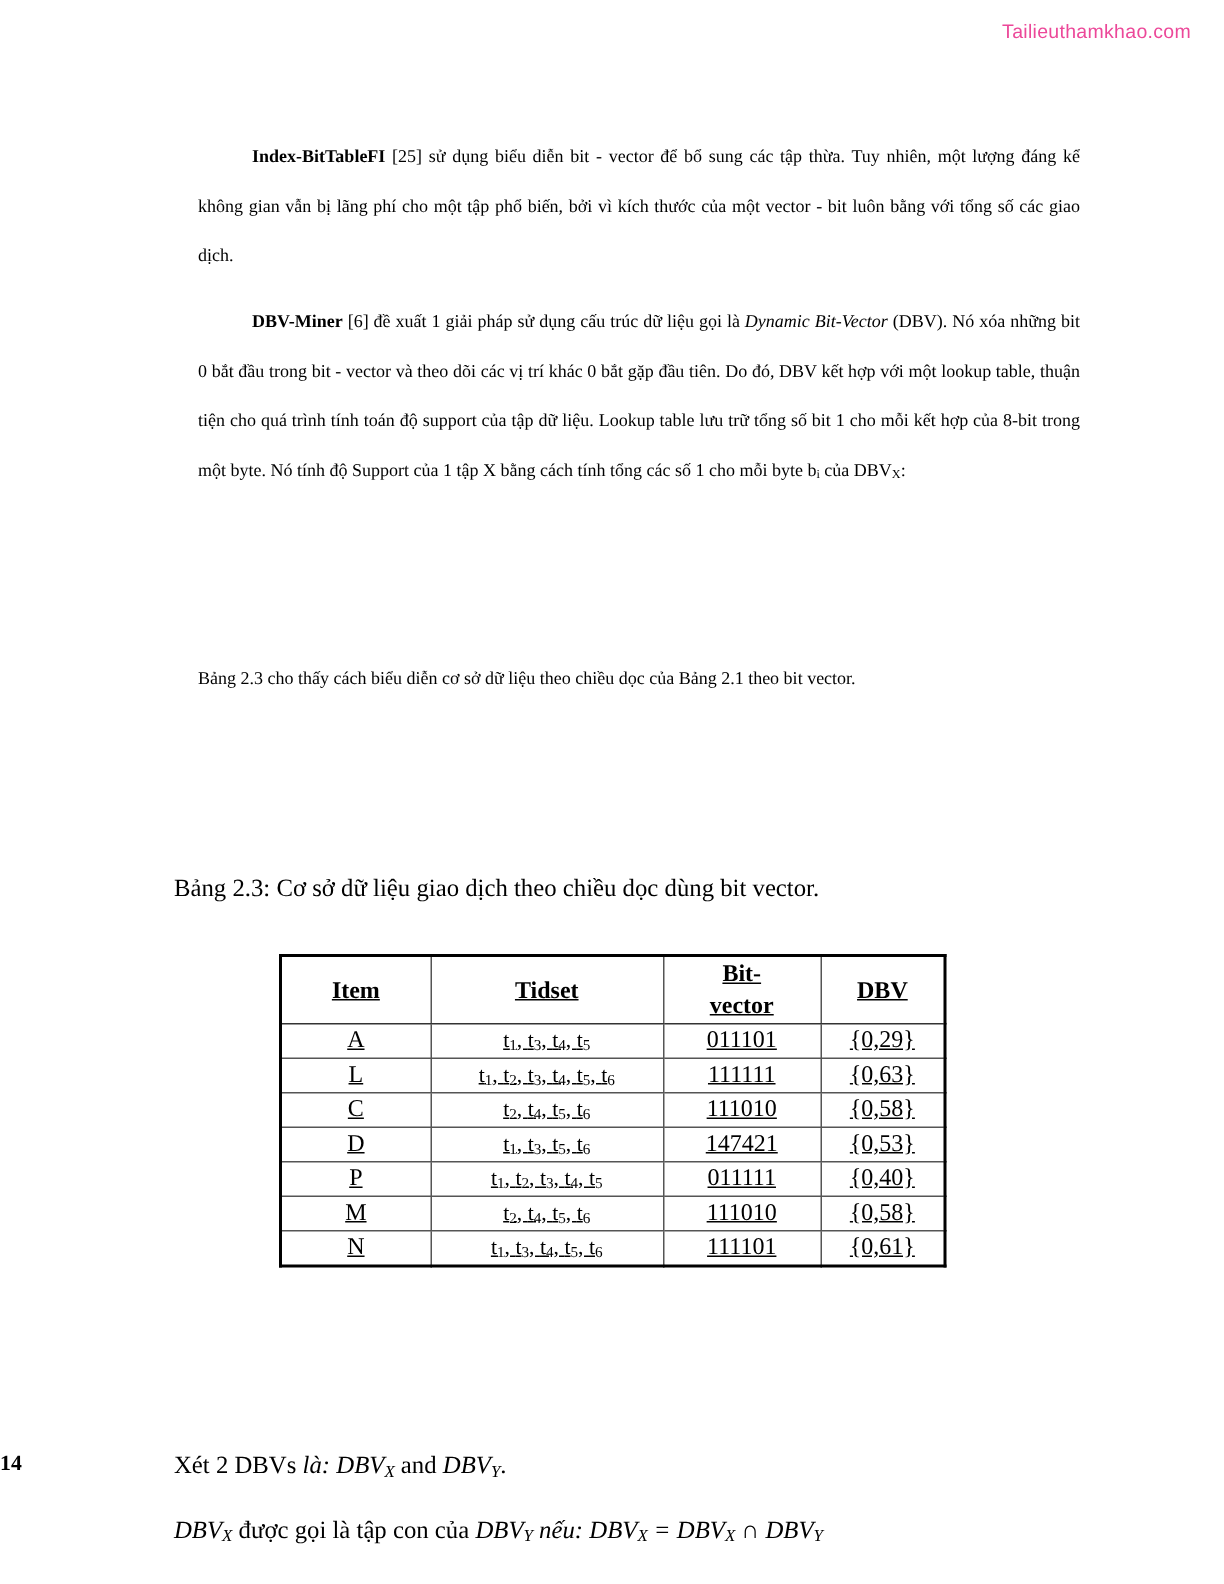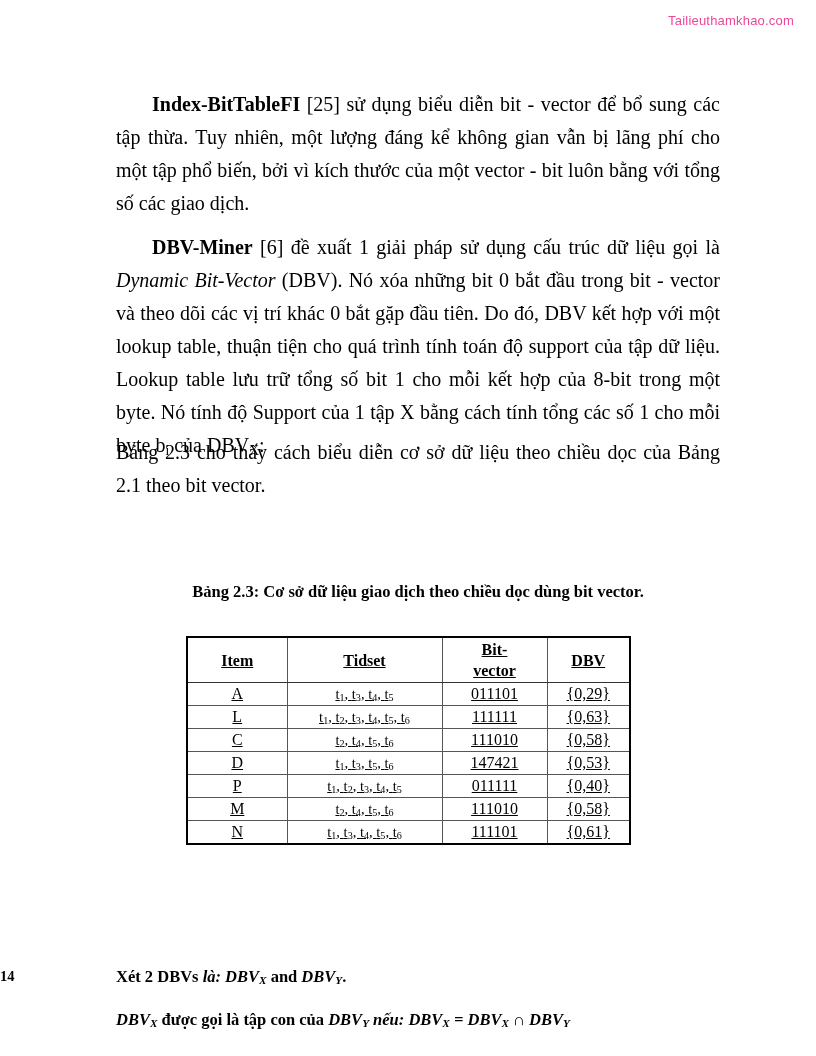--- a/index.html
+++ b/index.html
@@ -37,22 +37,22 @@
 
   
   .content {
     position: absolute;
     left: 116px;
     top: 88px;
     width: 604px;
   }
 
   p.body {
-    margin: 0 0 0 0;
-    font-size: 20px;
+    margin: 0 0 0 16px;
+    font-size: 12px;
     line-height: 33px;
     text-align: justify;
     text-justify: inter-word;
   }
   p.body.indent {
     text-indent: 36px;
   }
   p.gap-top { margin-top: 11px; }
 
   .b { font-weight: bold; }
@@ -100,22 +100,21 @@
   }
   .formula .sum-lim sub { font-size: 0.75em; }
   .formula .lookup { margin-left: 14px; }
 
   
   .caption {
     position: absolute;
     left: 0;
     top: 492px;
     width: 604px;
-    text-align: center;
-    font-weight: bold;
+    font-weight: normal;
     font-size: 16.5px;
     line-height: 24px;
   }
 
   
   .tbl-wrap {
     position: absolute;
     left: 70px;
     top: 548px;
     width: 443px;
@@ -158,21 +157,20 @@
     position: absolute;
     left: 0;
     top: 770px;
     width: 604px;
   }
   .defs {
     position: absolute;
     left: 0;
     top: 872px;
     width: 604px;
-    font-weight: bold;
   }
   .defs p { margin: 0; font-size: 16.5px; line-height: 33px; }
   .defs .line2 { margin-top: 10px; }
 
   
   .page-number {
     position: absolute;
     left: 0;
     top: 968px;
     width: 671px;

